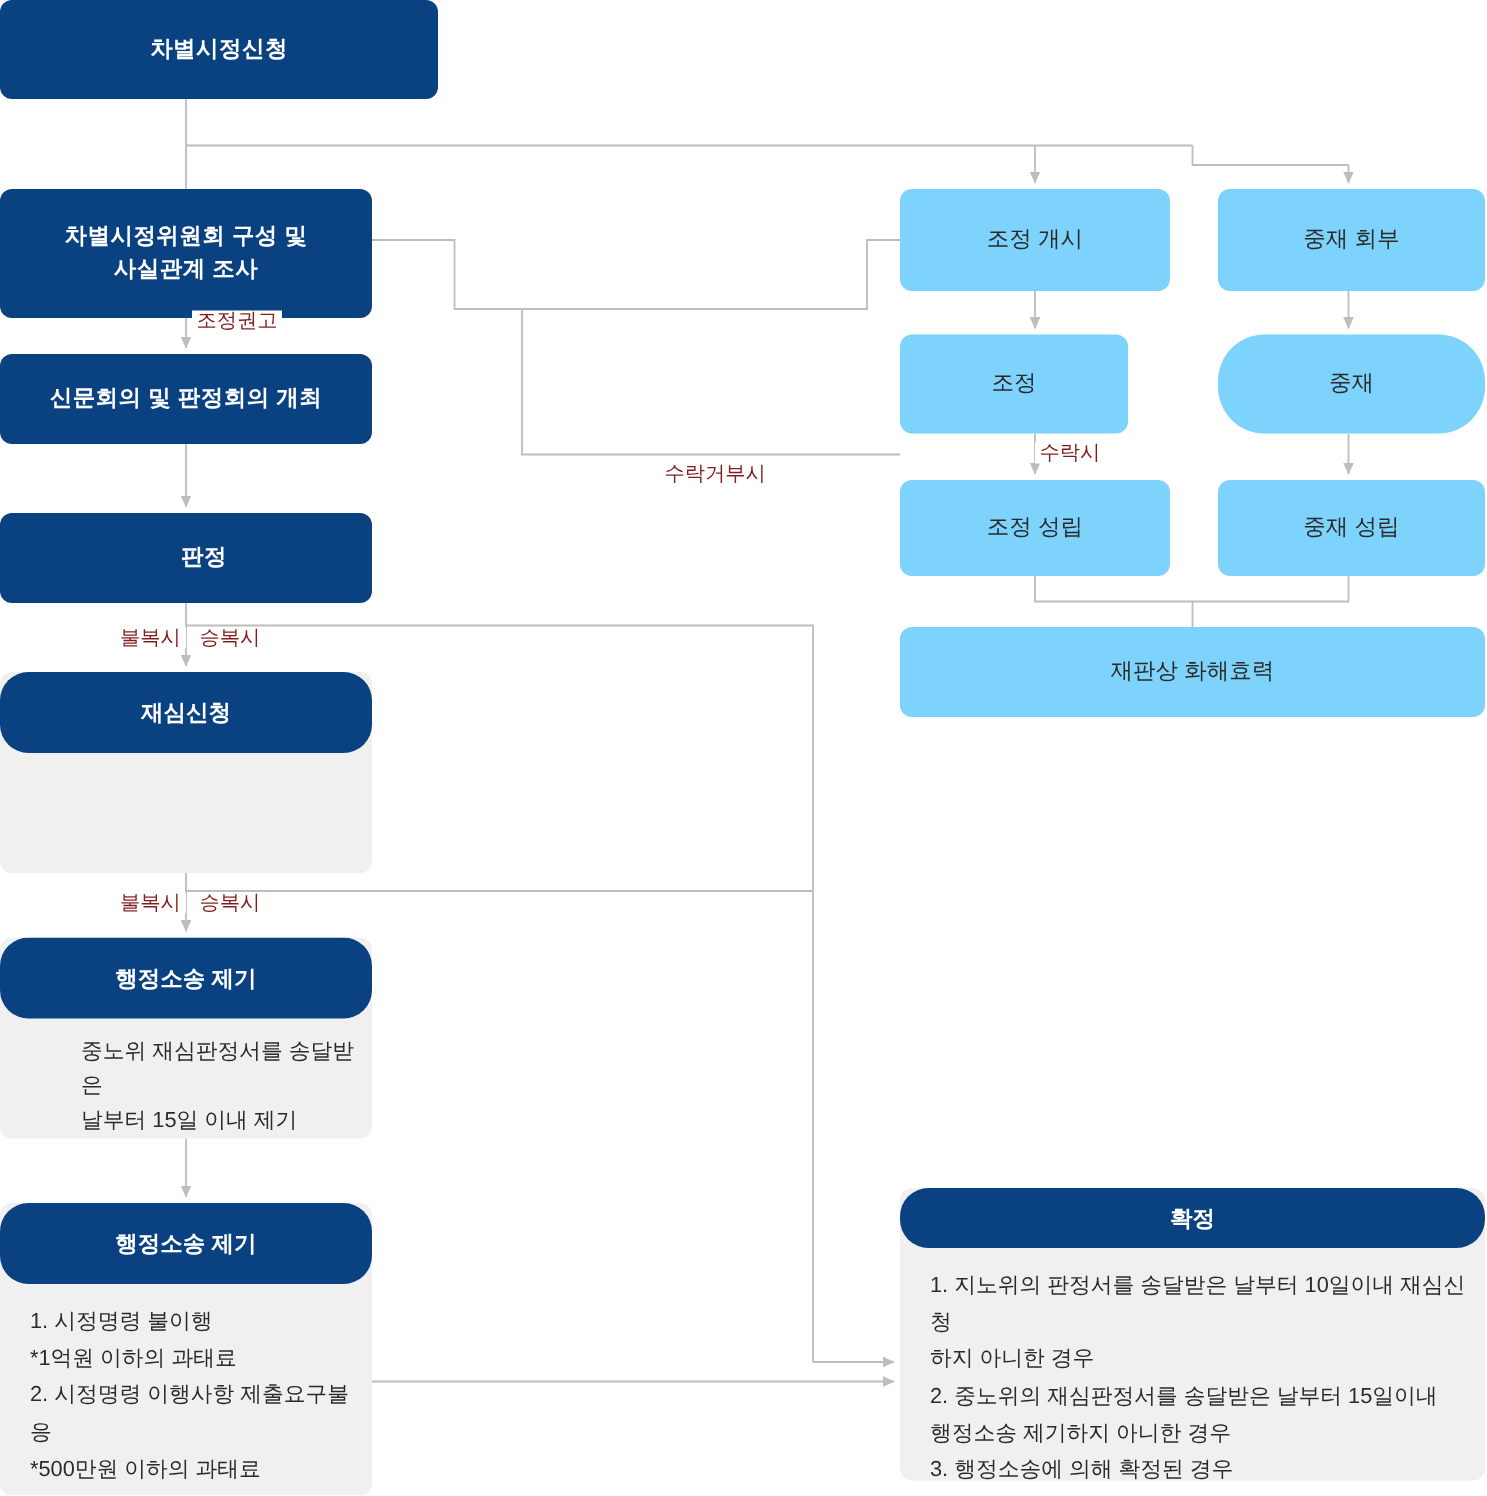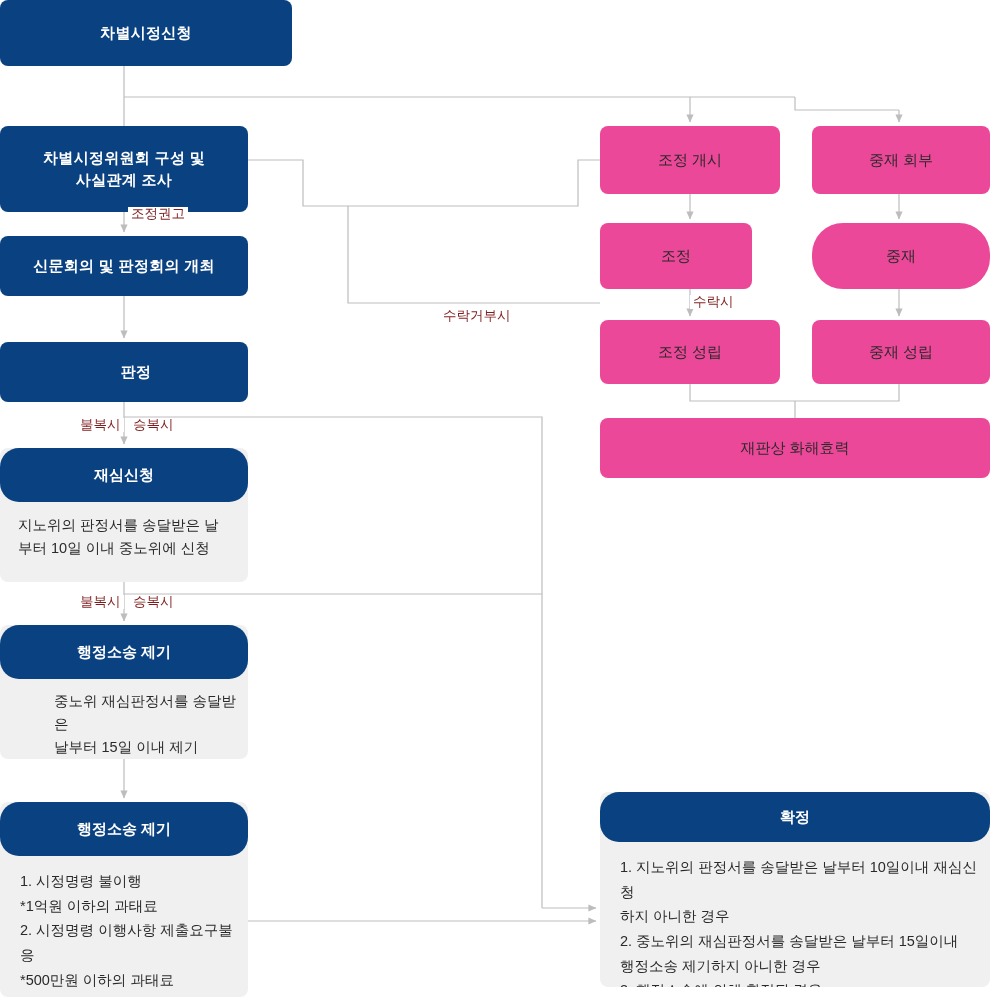--- a/index.html
+++ b/index.html
@@ -6,21 +6,21 @@
   body{font-family:"Liberation Sans","DejaVu Sans",sans-serif;}
   #stage{position:relative;width:991px;height:997px;overflow:hidden;background:#fff;}
   #wires{position:absolute;left:0;top:0;width:991px;height:997px;pointer-events:none;}
 
   .node{position:absolute;box-sizing:border-box;border-radius:8px;overflow:hidden;}
 
   .node.blue{background:#0a4181;}
   .node.blue .head{color:#ffffff;font-weight:bold;font-size:15px;letter-spacing:.3px;
       display:flex;align-items:center;justify-content:center;height:100%;text-align:center;line-height:1.45;}
 
-  .node.gray{background:#ec4899;}
+  .node.gray{background:#7dd3fc;}
   .node.gray .head{color:#2a2a2a;font-weight:normal;font-size:15px;
       display:flex;align-items:center;justify-content:center;height:100%;text-align:center;line-height:1.45;}
 
   .node.combo{background:#f0f0f0;}
   .node.combo .title{background:#0a4181;color:#fff;font-weight:bold;font-size:15px;
       display:flex;align-items:center;justify-content:center;text-align:center;border-radius:19px;}
   .node.combo .body{color:#2a2a2a;font-size:14.5px;line-height:1.62;padding:12px 14px 10px 18px;
       white-space:pre-line;}
   .node.combo .body.tight{padding:11px 10px 10px 18px;line-height:1.60;margin-left:36px;}
   .node.combo .body.list{padding:13px 12px 10px 20px;line-height:1.70;}
@@ -95,22 +95,20 @@
   <div class="node blue" id="n-hearing" style="left: 0px; top: 236px; width: 248px; height: 60px;">
     <div class="head">신문회의 및 판정회의 개최</div>
   </div>
 
   <div class="node blue" id="n-judgment" style="left: 0px; top: 342px; width: 248px; height: 60px; padding-left: 24px;">
     <div class="head">판정</div>
   </div>
 
   <div class="node combo" id="n-retrial" style="left: 0px; top: 448px; width: 248px; height: 134px;">
     <div class="title" style="height: 54px;">재심신청</div>
-    <div class="body">지노위의 판정서를 송달받은 날
-부터 10일 이내 중노위에 신청</div>
   </div>
 
   <div class="node combo" id="n-lawsuit1" style="left: 0px; top: 625px; width: 248px; height: 134px;">
     <div class="title" style="height: 54px;">행정소송 제기</div>
     <div class="body tight">중노위 재심판정서를 송달받은
 날부터 15일 이내 제기</div>
   </div>
 
   <div class="node combo" id="n-lawsuit2" style="left: 0px; top: 802px; width: 248px; height: 195px;">
     <div class="title" style="height: 54px;">행정소송 제기</div>
@@ -142,21 +140,21 @@
 
   <div class="node gray" id="n-arbdone" style="left: 812px; top: 320px; width: 178px; height: 64px;">
     <div class="head">중재 성립</div>
   </div>
 
   <div class="node gray" id="n-settle" style="left: 600px; top: 418px; width: 390px; height: 60px;">
     <div class="head">재판상 화해효력</div>
   </div>
 
   <div class="node combo" id="n-confirmed" style="left: 600px; top: 792px; width: 390px; height: 195px;">
-    <div class="title" style="height: 50px;">확정</div>
+    <div class="title" style="height: 40px;">확정</div>
     <div class="body list">1. 지노위의 판정서를 송달받은 날부터 10일이내 재심신청
     하지 아니한 경우
 2. 중노위의 재심판정서를 송달받은 날부터 15일이내
     행정소송 제기하지 아니한 경우
 3. 행정소송에 의해 확정된 경우</div>
   </div>
 
   <div id="labels">
       <div class="edge-label" style="left: 128px; top: 207px;">조정권고</div>
       <div class="edge-label" style="left: 440px; top: 309px;">수락거부시</div>

